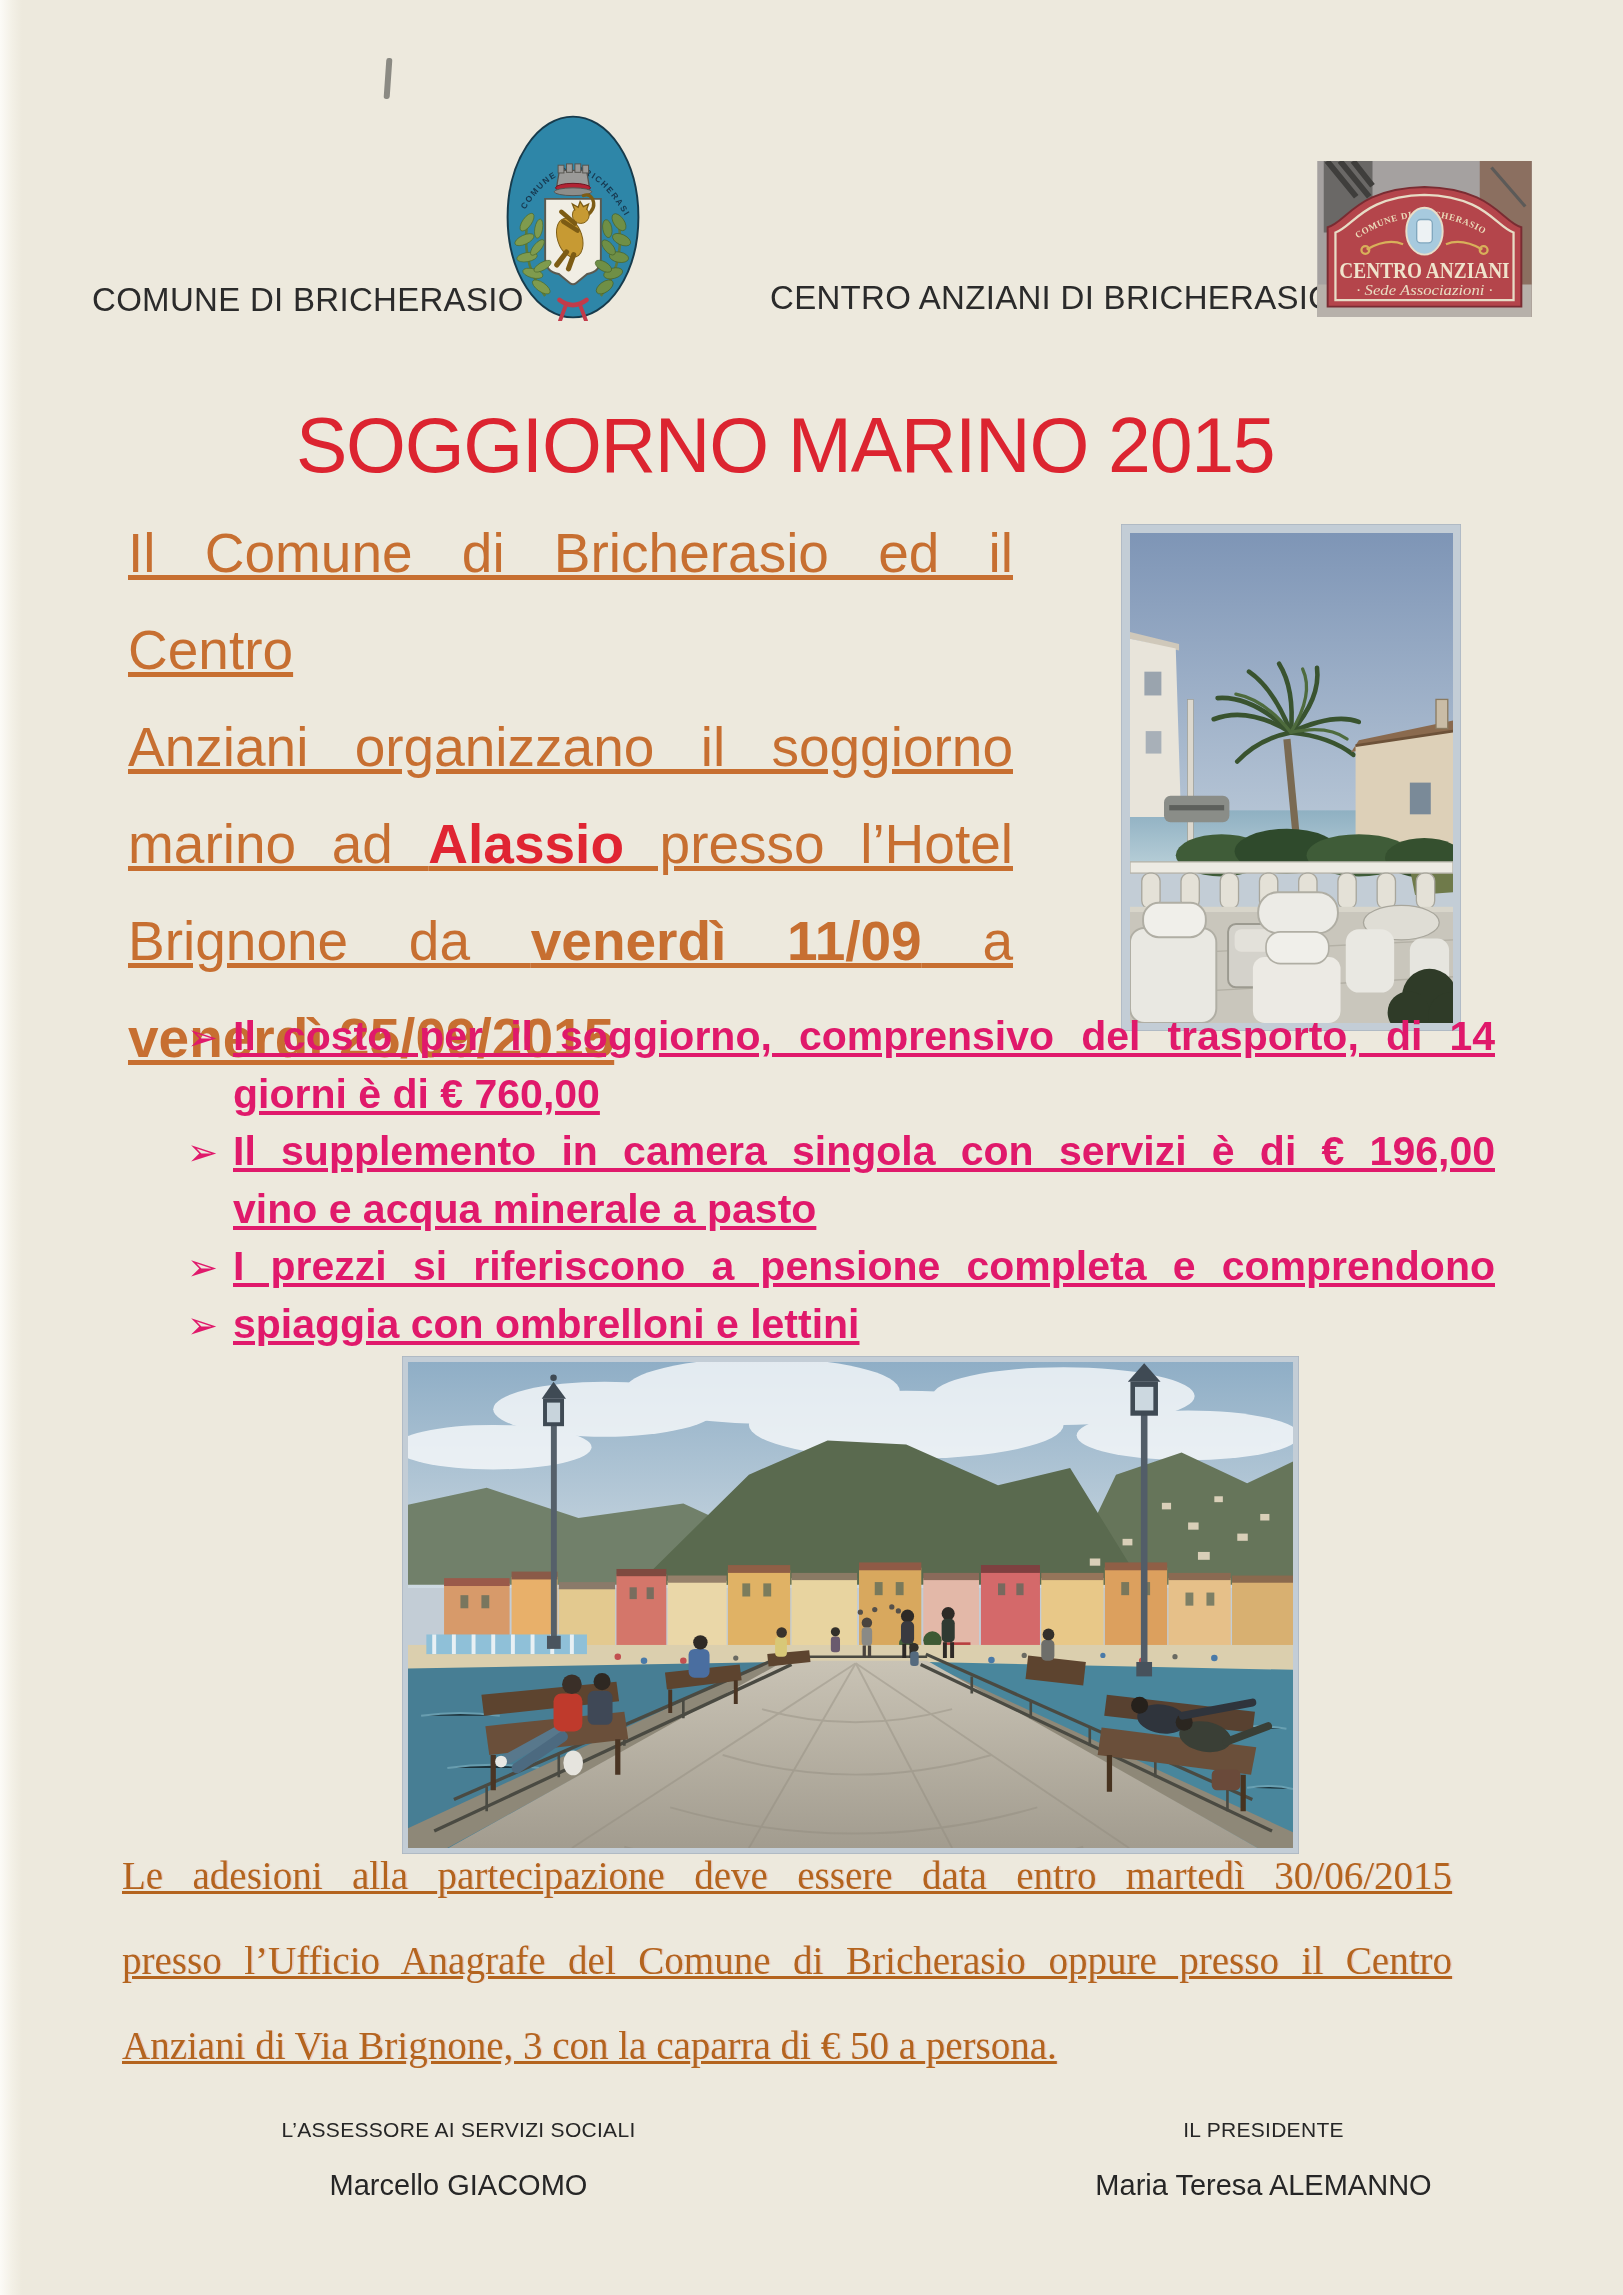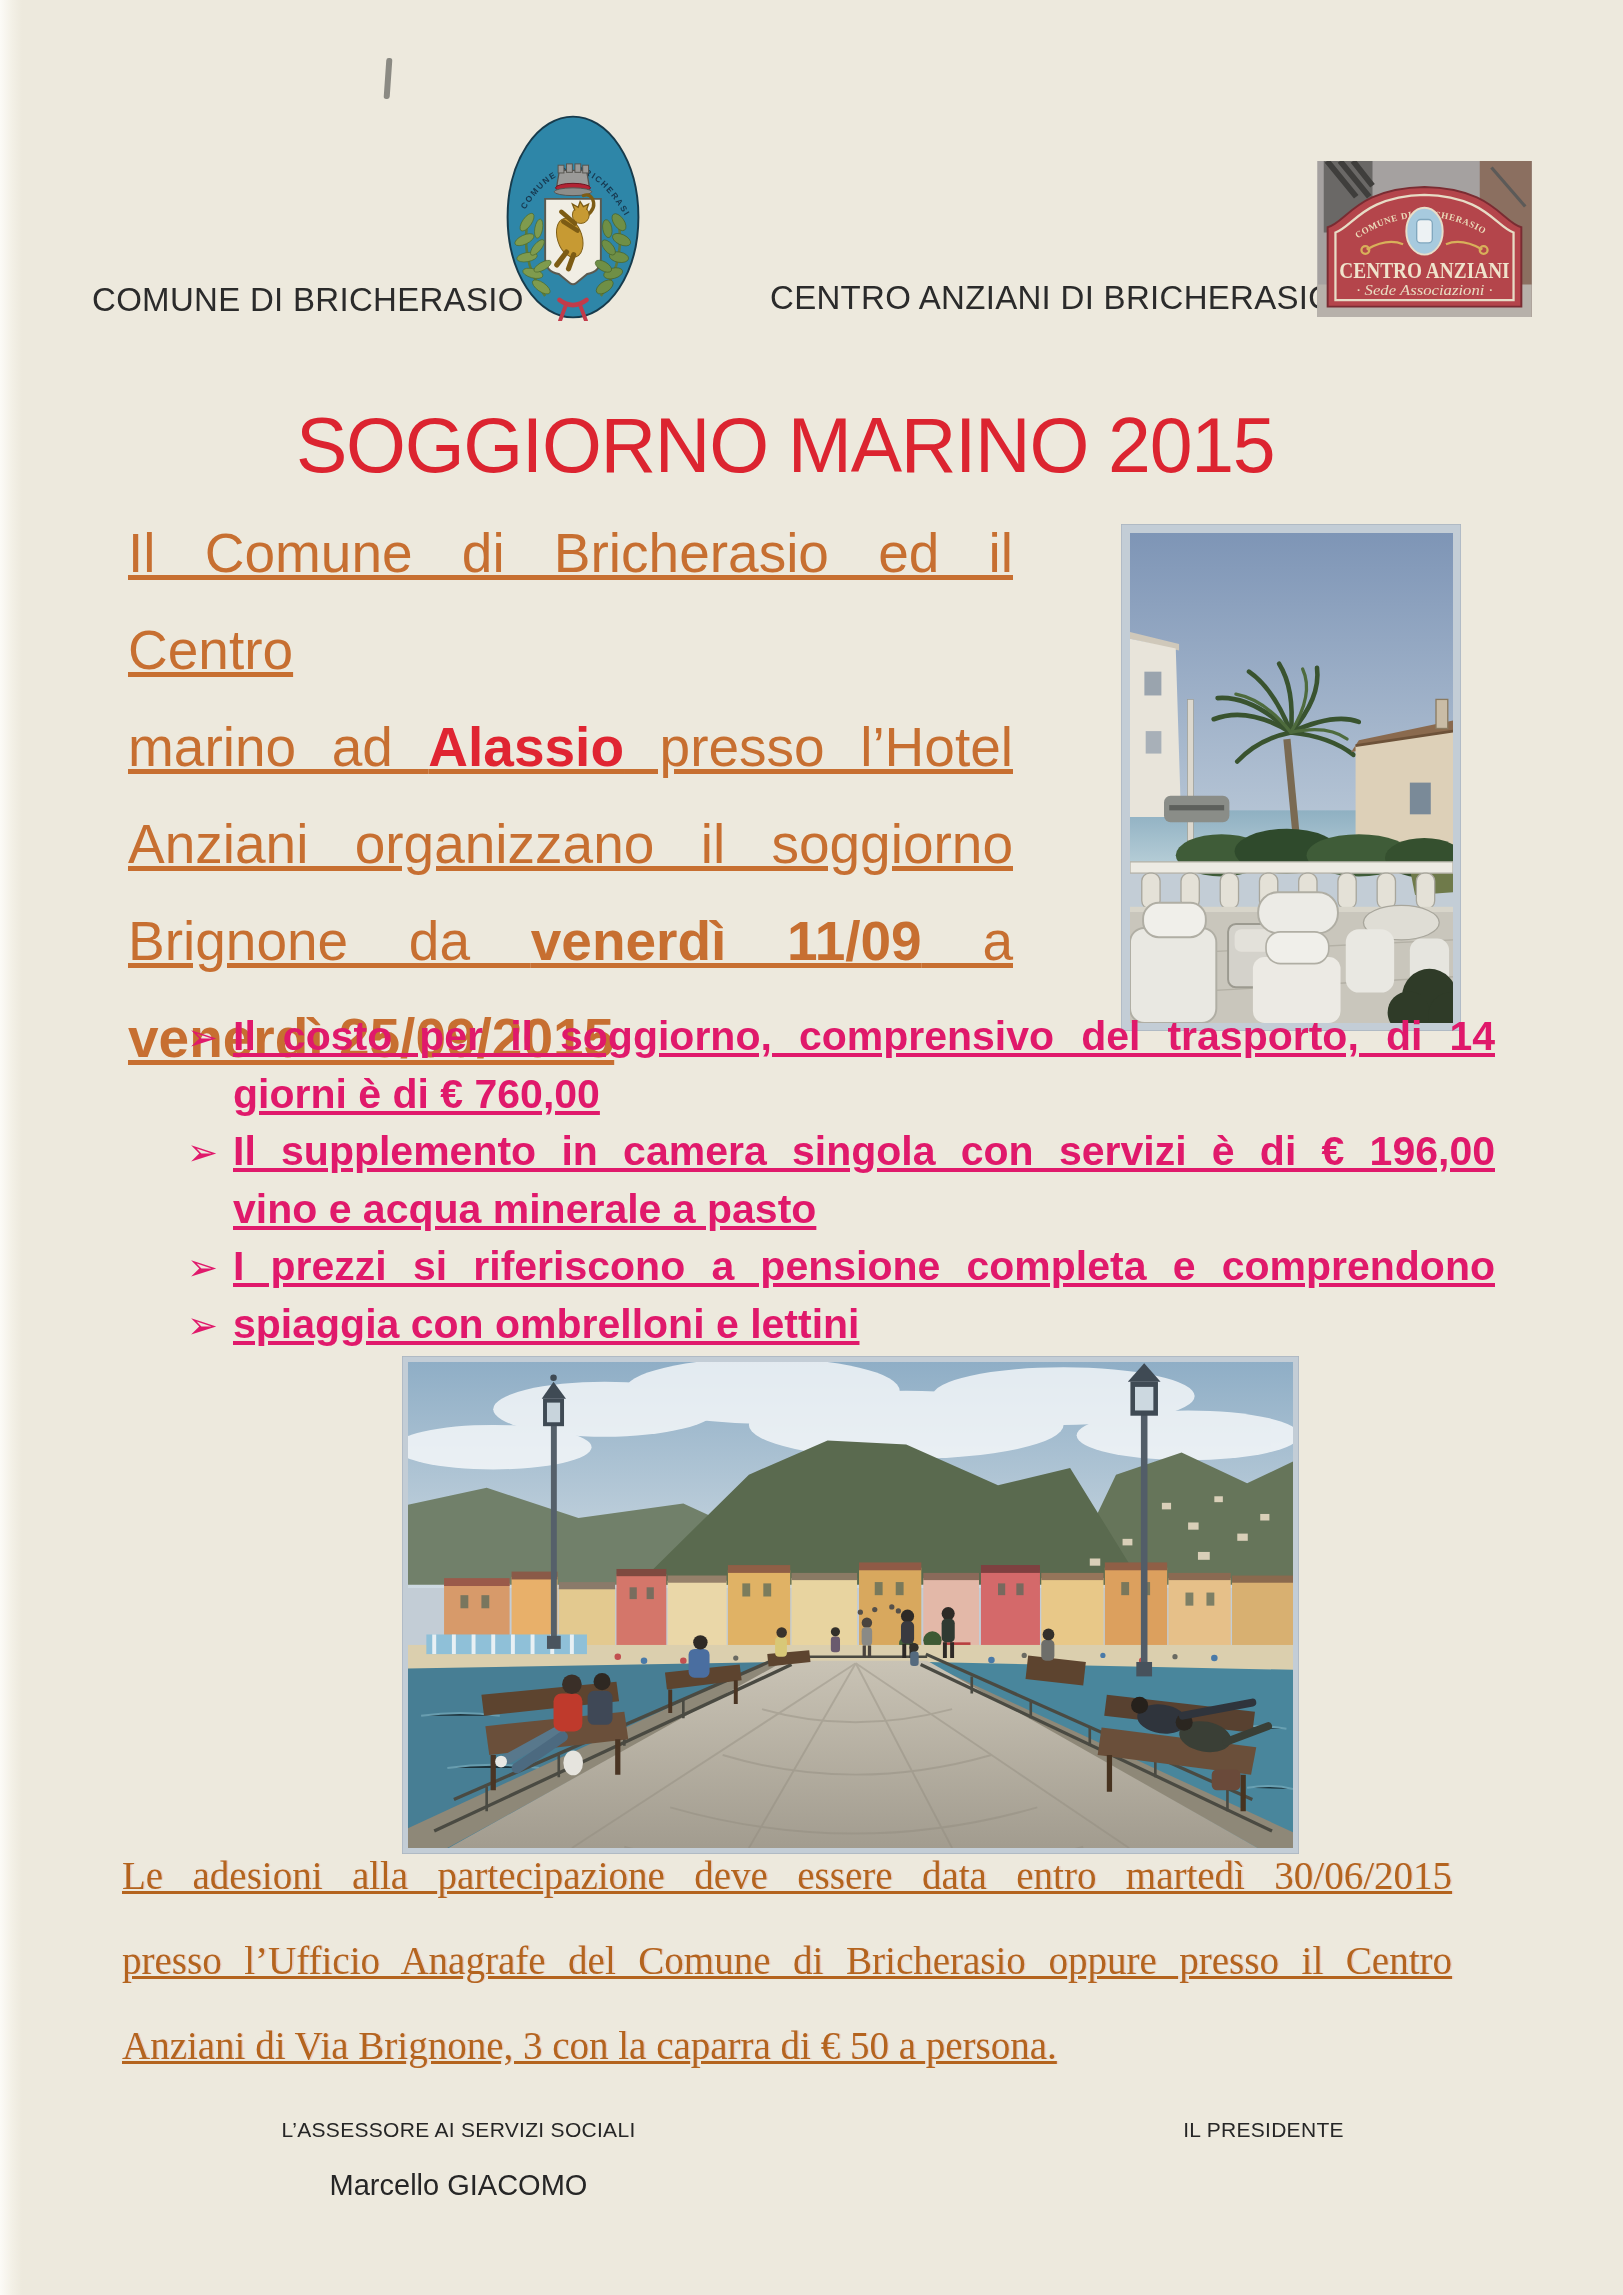--- a/index.html
+++ b/index.html
@@ -163,22 +163,22 @@
       </g>
       <text x="165" y="180" text-anchor="middle" font-family="Liberation Serif, serif" font-weight="bold" font-size="36" fill="#EFE3CC" textLength="262" lengthAdjust="spacingAndGlyphs">CENTRO ANZIANI</text>
       <text x="165" y="206" text-anchor="middle" font-family="Liberation Serif, serif" font-style="italic" font-size="22" fill="#E9DCC2" textLength="210" lengthAdjust="spacingAndGlyphs">· Sede Associazioni ·</text>
     </g>
   </svg>
 
   <div id="title">SOGGIORNO MARINO 2015</div>
 
   <div id="intro">
       <div class="tline just"><span>Il Comune di Bricherasio ed il Centro</span></div>
+      <div class="tline just"><span>Anziani organizzano il soggiorno</span></div>
       <div class="tline just"><span>marino ad </span><span class="seg-b" style="color: rgb(224, 37, 50);">Alassio</span><span> presso l’Hotel</span></div>
-      <div class="tline just"><span>Anziani organizzano il soggiorno</span></div>
       <div class="tline just"><span>Brignone da </span><span class="seg-b">venerdì 11/09</span><span> a</span></div>
       <div class="tline"><span class="seg-b">venerdì 25/09/2015</span></div>
     </div>
 
   <div class="photo-frame" id="terrace-photo">
     <svg viewBox="0 0 494 742" preserveAspectRatio="none">
       <defs>
         <linearGradient id="tsky" x1="0" y1="0" x2="0" y2="1">
           <stop offset="0" stop-color="#7E95B6"></stop>
             <stop offset="1" stop-color="#B7C6D6"></stop>
@@ -513,16 +513,17 @@
       <div class="tline just"><span>presso l’Ufficio Anagrafe del Comune di Bricherasio oppure presso il Centro</span></div>
       <div class="tline"><span>Anziani di Via Brignone, 3 con la caparra di € 50 a persona.</span></div>
     </div>
 
   <div class="sig-block" id="sig-left">
     <div class="sig-role">L’ASSESSORE AI SERVIZI SOCIALI</div>
     <div class="sig-name">Marcello GIACOMO</div>
   </div>
   <div class="sig-block" id="sig-right">
     <div class="sig-role">IL PRESIDENTE</div>
+    <div class="sig-name">Maria Teresa ALEMANNO</div>
   </div>
 
 </div>
 
 
 </body></html>

